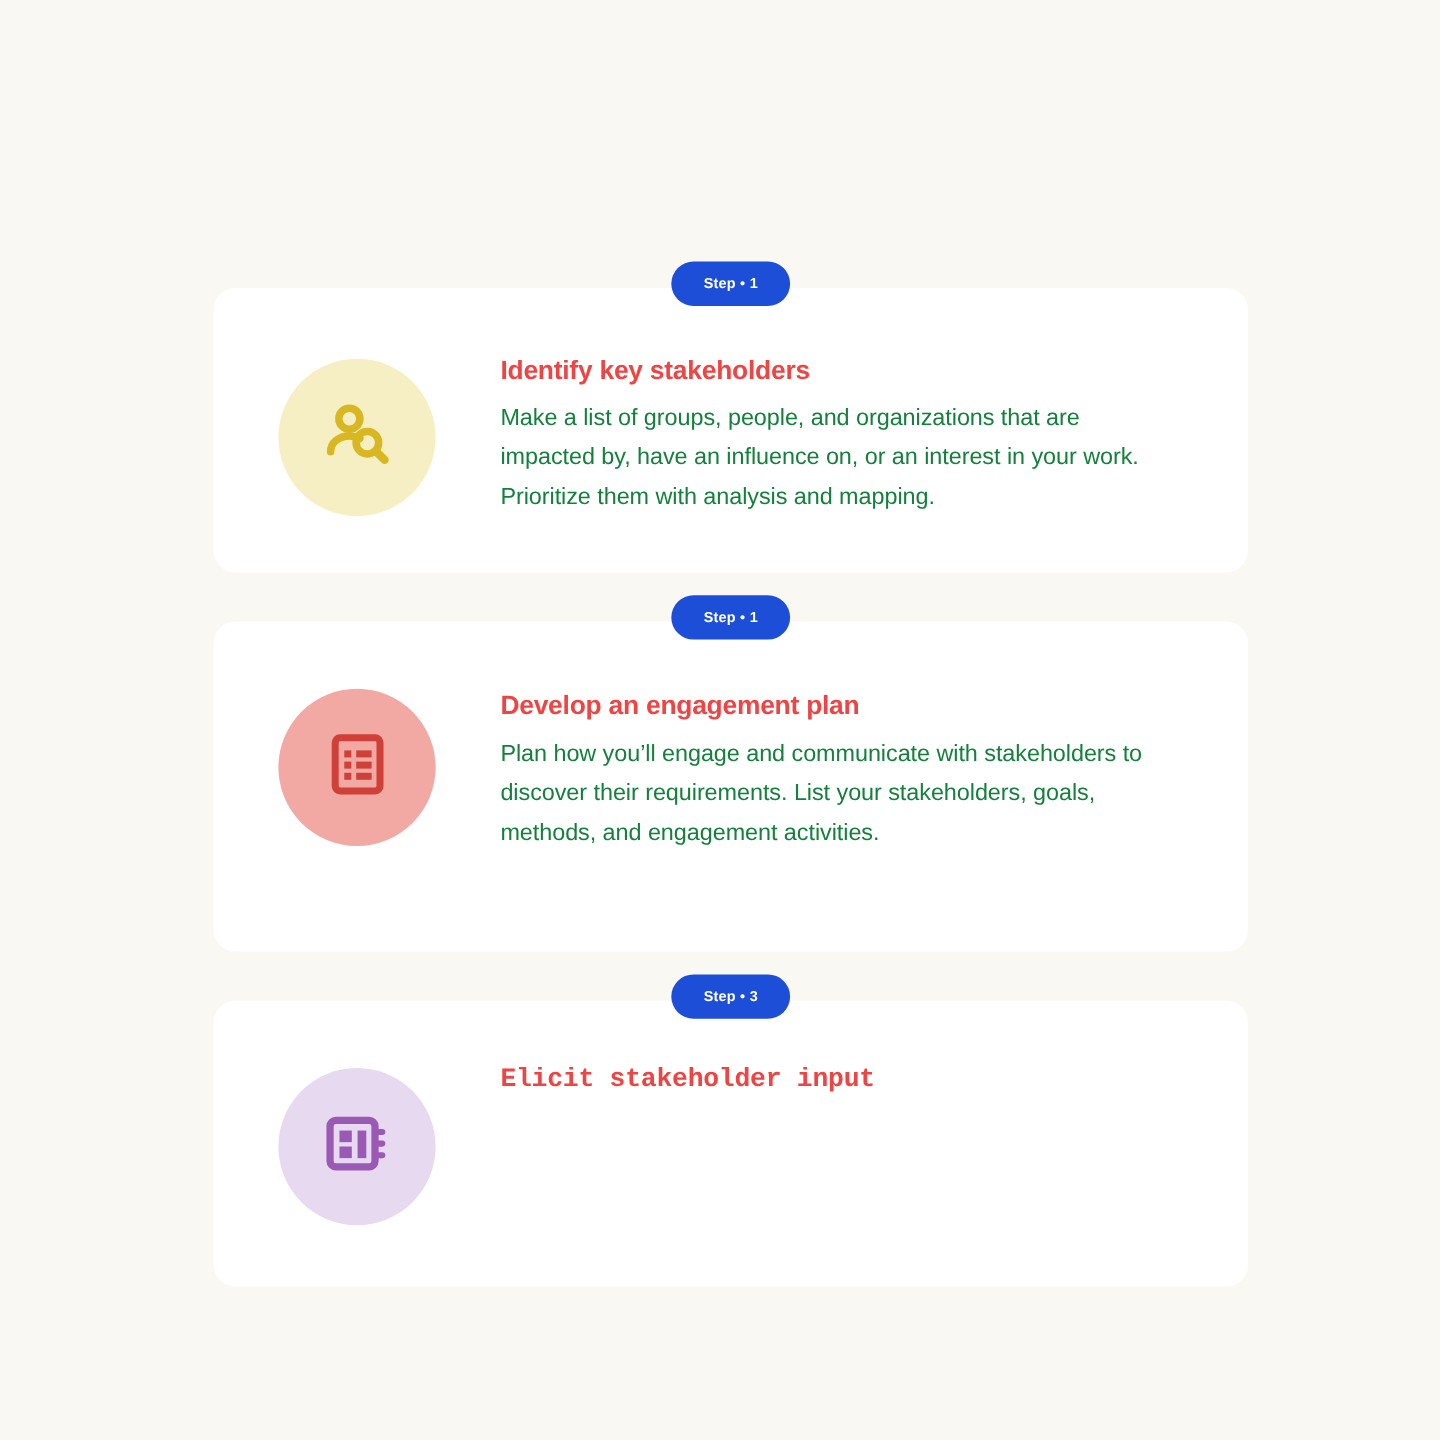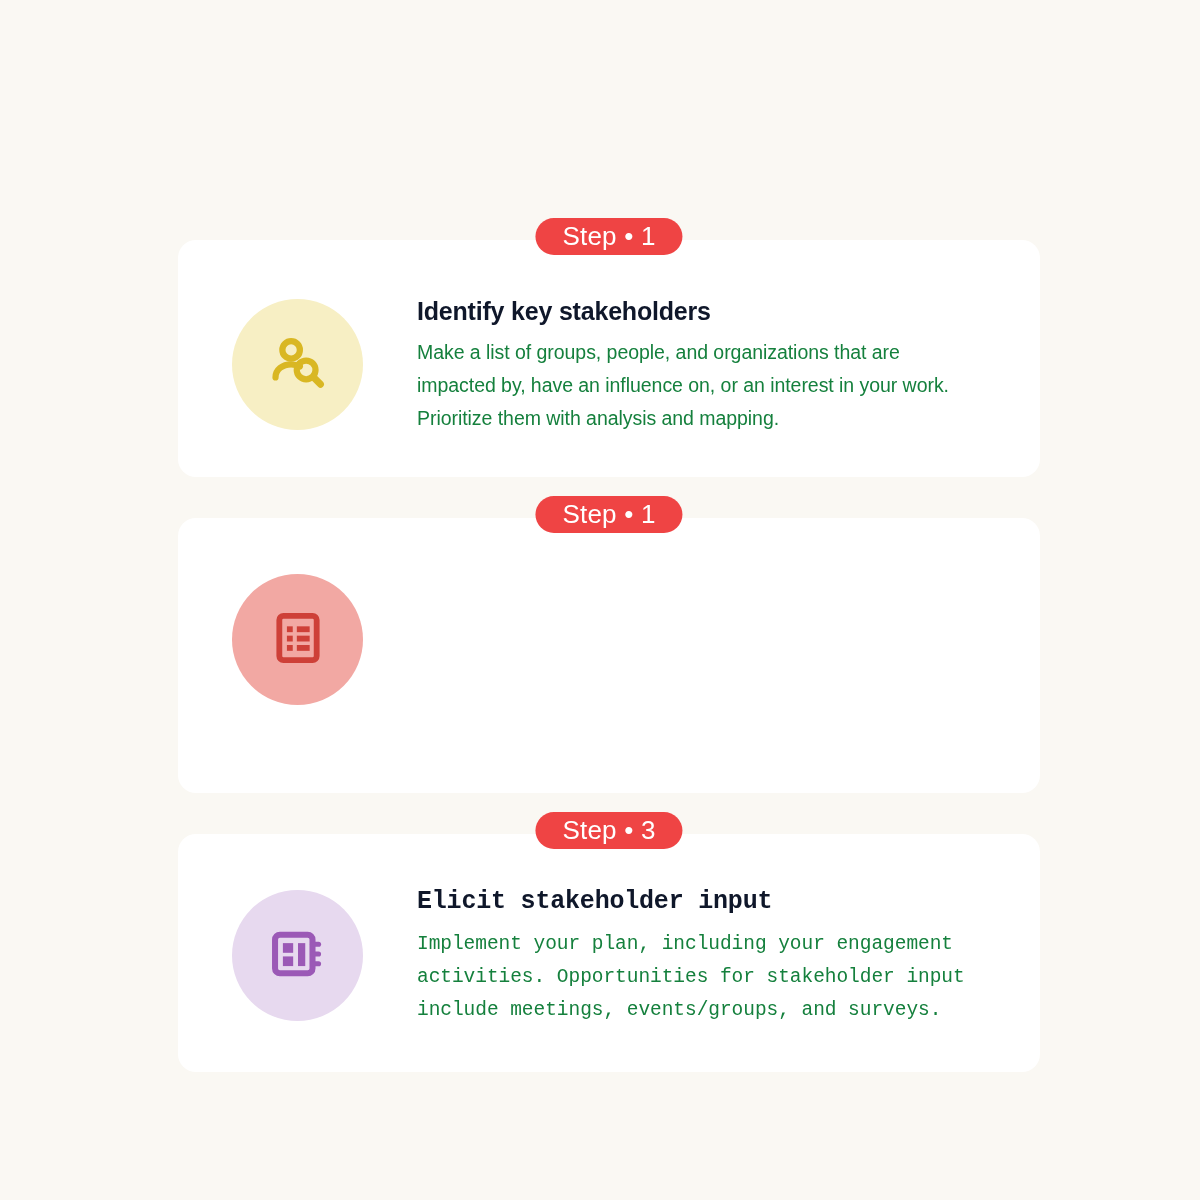--- a/index.html
+++ b/index.html
@@ -37,24 +37,24 @@
   .step-1 { height: 237px; margin-bottom: 41px; }
   .step-2 { height: 275px; margin-bottom: 41px; }
   .step-3 { height: 238px; }
 
   
   .badge {
     position: absolute;
     top: -22px;
     left: 50%;
     transform: translateX(-50%);
-    background: #ef4444;
+    background: #1d4ed8;
     color: #ffffff;
-    font-size: 26px;
-    font-weight: normal;
+    font-size: 12px;
+    font-weight: bold;
     letter-spacing: 0.2px;
     height: 37px;
     line-height: 37px;
     padding: 0 27px;
     border-radius: 19px;
     white-space: nowrap;
     text-align: center;
   }
 
   
@@ -83,23 +83,23 @@
   .c-yellow { background: #f7efc4; }
   .c-salmon { background: #f2a8a3; }
   .c-lilac  { background: #e7d9ef; }
 
   .text-col {
     padding-right: 40px;
     flex: 1 1 auto;
   }
 
   .step-title {
-    font-size: 25px;
+    font-size: 22px;
     font-weight: bold;
-    color: #0f172a;
+    color: #ef4444;
     letter-spacing: -0.2px;
     line-height: 1.2;
   }
 
   .step-body {
     font-size: 19.5px;
     line-height: 33px;
     color: #15803d;
     max-width: 553px;
     letter-spacing: -0.05px;
@@ -157,20 +157,24 @@
                 <rect x="14.5" y="14" width="5" height="5" fill="#ce4038"></rect>
                 <rect x="23" y="14" width="11" height="5" fill="#ce4038"></rect>
                 <rect x="14.5" y="22" width="5" height="5" fill="#ce4038"></rect>
                 <rect x="23" y="22" width="11" height="5" fill="#ce4038"></rect>
                 <rect x="14.5" y="30" width="5" height="5" fill="#ce4038"></rect>
                 <rect x="23" y="30" width="11" height="5" fill="#ce4038"></rect>
               </svg>
             </span>
           </div>
         </div>
+        <div class="text-col">
+          <div class="step-title">Develop an engagement plan</div>
+          <div class="step-body">Plan how you’ll engage and communicate with stakeholders to discover their requirements. List your stakeholders, goals, methods, and engagement activities.</div>
+        </div>
       </div>
     </div>
 
     <div class="step step-3">
       <div class="badge">Step • 3</div>
       <div class="row">
         <div class="icon-col">
           <div class="icon-circle c-lilac">
             <span>
               <svg width="58" height="58" viewBox="0 0 48 48" fill="none">
@@ -180,19 +184,18 @@
                 <rect x="24" y="15" width="6" height="19" fill="#9b59b6"></rect>
                 <path d="M36 16h5" stroke="#9b59b6" stroke-width="4.2" stroke-linecap="round"></path>
                 <path d="M36 24h5" stroke="#9b59b6" stroke-width="4.2" stroke-linecap="round"></path>
                 <path d="M36 32h5" stroke="#9b59b6" stroke-width="4.2" stroke-linecap="round"></path>
               </svg>
             </span>
           </div>
         </div>
         <div class="text-col">
           <div class="step-title">Elicit stakeholder input</div>
-          <div class="step-body">Implement your plan, including your engagement activities. Opportunities for stakeholder input include meetings, events/groups, and surveys.</div>
         </div>
       </div>
     </div>
 
   </div>
 </div>
 
 </body></html>

